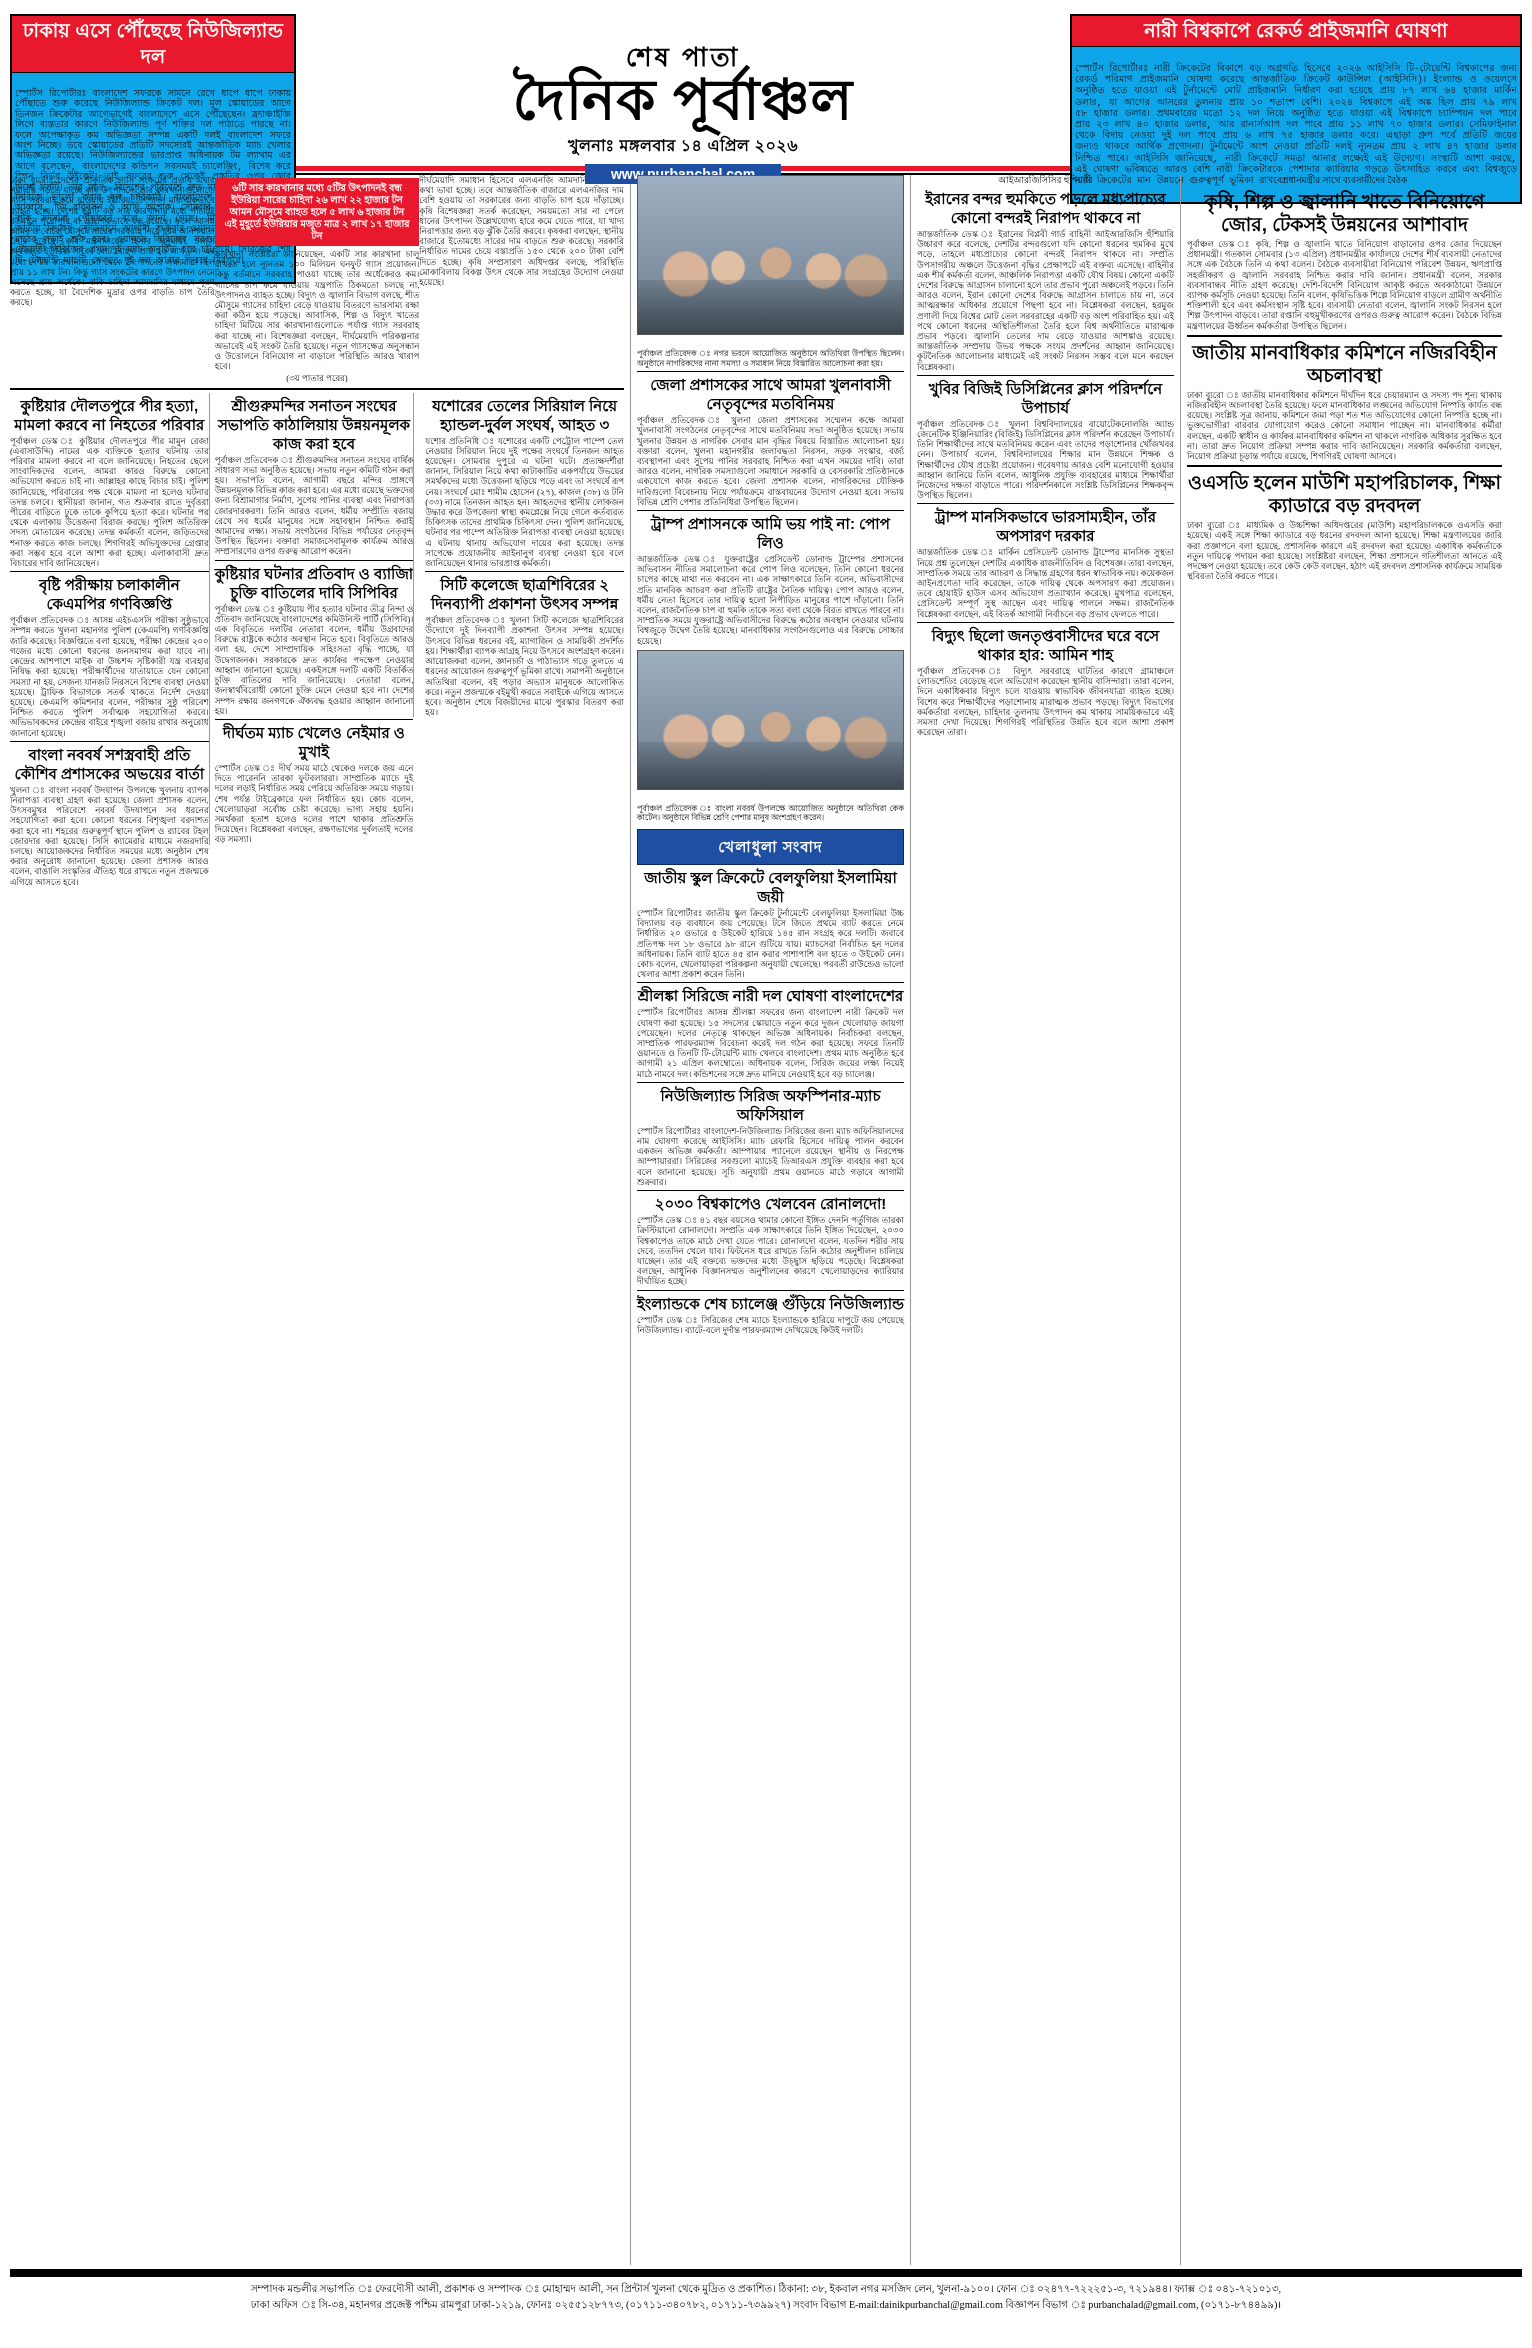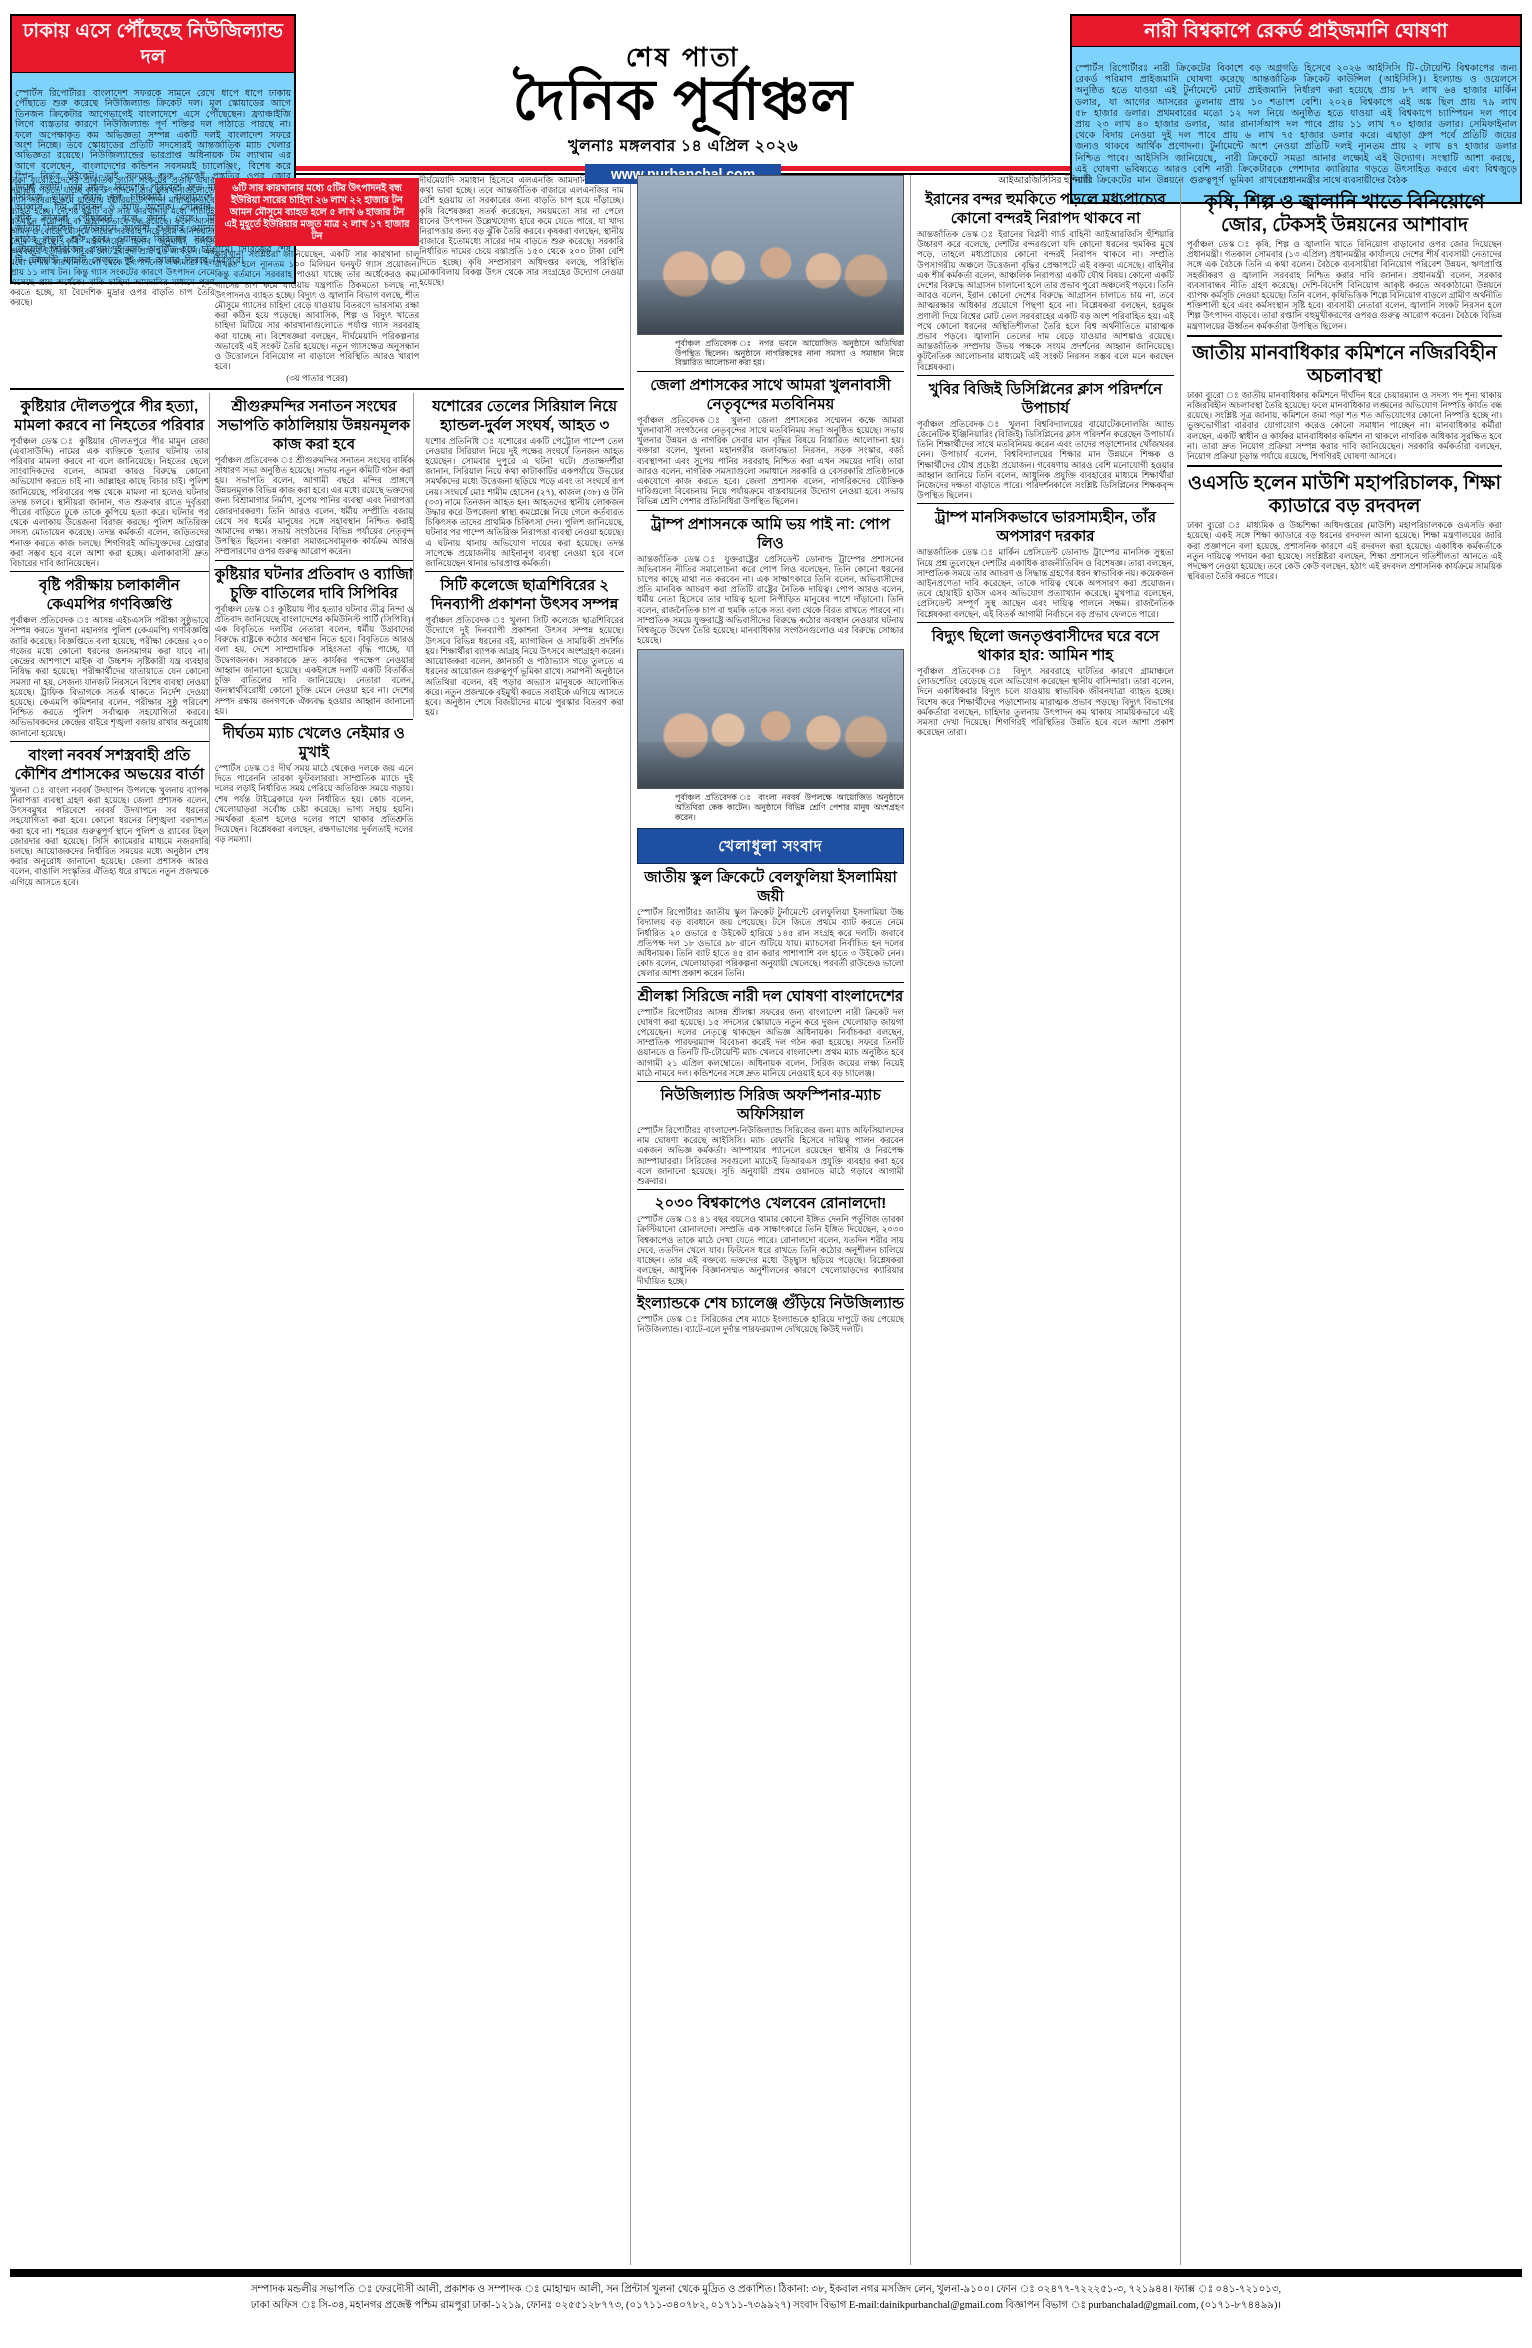--- a/index.html
+++ b/index.html
@@ -7,21 +7,21 @@
     width:1532px; height:2348px;
     background:#ffffff;
     font-family:"Liberation Serif", serif;
     overflow:hidden;
   }
   .page { position:relative; width:1532px; height:2348px; padding:0 10px; }
 
   
   .masthead { display:flex; align-items:flex-start; height:160px; padding-top:14px; }
   .mh-box {
-    width:286px; border:2px solid #000; background:#7dd3fc;
+    width:286px; border:2px solid #000; background:#0ea5e9;
   }
   .mh-box.right { width:452px; }
   .mh-box-title {
     background:#e8192c; color:#fff; text-align:center;
     font-family:"Liberation Sans", sans-serif; font-weight:bold;
     font-size:19px; line-height:26px; padding:2px 0; letter-spacing:.3px;
     border-bottom:1px solid #000;
   }
   .mh-box.right .mh-box-title { font-size:19px; }
   .mh-box-text {
@@ -83,21 +83,21 @@
       radial-gradient(circle at 34% 58%, #e0c0a4 0 8%, transparent 9%),
       radial-gradient(circle at 52% 55%, #cfa98d 0 9%, transparent 10%),
       radial-gradient(circle at 70% 60%, #dbb89c 0 8%, transparent 9%),
       radial-gradient(circle at 86% 63%, #c8a88e 0 8%, transparent 9%),
       linear-gradient(180deg,#9fb0c2 0%, #8b9cae 38%, #6e7d8c 100%);
   }
   .photo .ph-band {
     position:absolute; left:0; right:0; bottom:0; height:34%;
     background:linear-gradient(180deg, rgba(40,50,60,.15), rgba(20,26,32,.55));
   }
-  .caption { font-size:8px; line-height:9.6px; text-align:justify; padding-top:4px;margin-left:38px; }
+  .caption { font-size:8px; line-height:9.6px; text-align:justify; padding-top:14px; }
 
   .sport-banner {
     background:#1f4fa3; color:#fff; text-align:center; font-weight:bold;
     font-size:15px; line-height:34px; margin:6px 0 3px;
     font-family:"Liberation Sans", sans-serif; letter-spacing:1px;
     border:1px solid #0d2a5c;
   }
 
   .divider { border-top:2px solid #000; margin:4px 0 3px; }
   .divider-thin { border-top:1px solid #000; margin:3px 0; }

